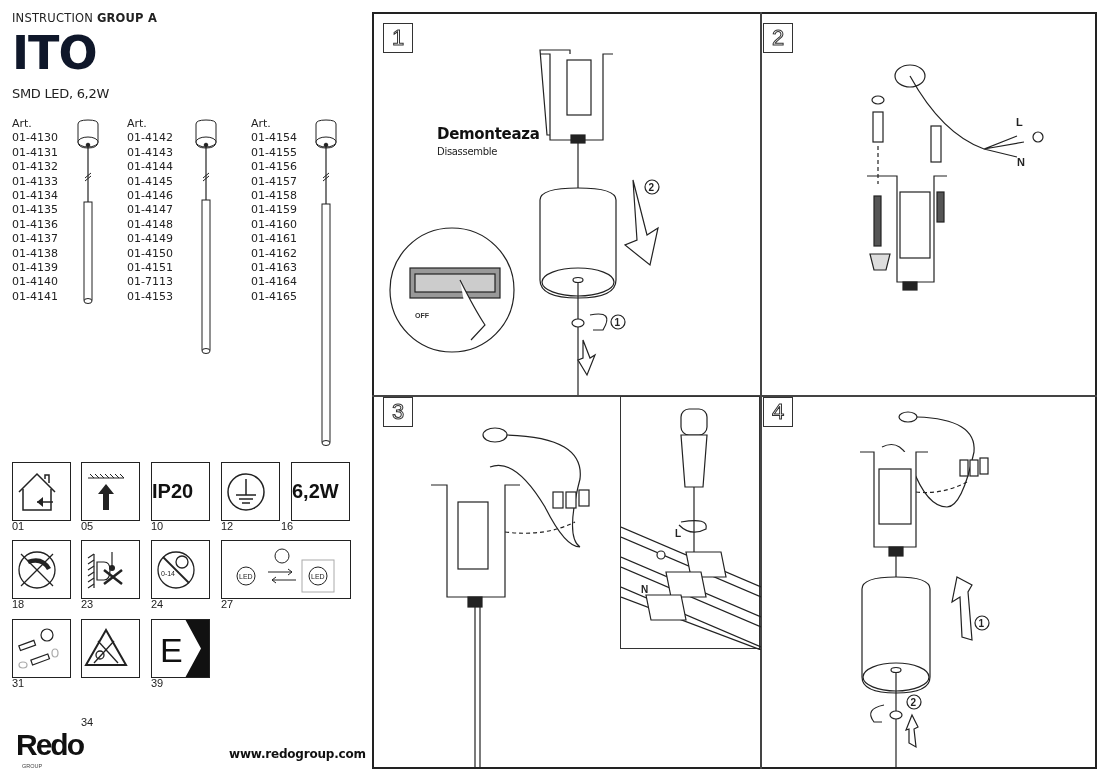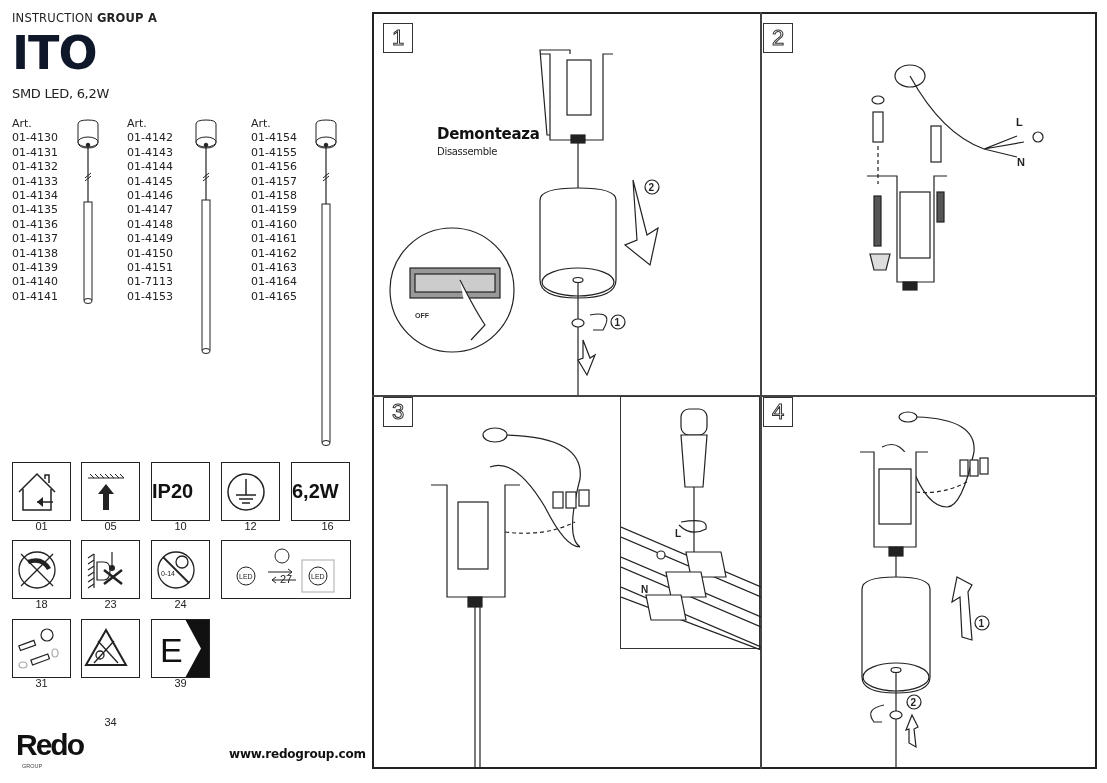--- a/index.html
+++ b/index.html
@@ -11,21 +11,21 @@
   .header-kicker b { font-weight: bold; }
   .title { position: absolute; left: 12px; top: 30px; font-size: 46px; font-weight: bold; letter-spacing: -1px; line-height: 1; color:#0f172a; }
   .subtitle { position: absolute; left: 12px; top: 86px; font-size: 13px; color:#222; letter-spacing: -0.3px; }
 
   .art-col { position: absolute; top: 117px; font-size: 11px; line-height: 14.4px; color:#222; }
   .art-col div { white-space: nowrap; }
   .lamp { position: absolute; }
 
   .icon-box { position: absolute; width: 59px; height: 59px; border: 1.5px solid #222; border-radius: 0; background:#fff; display:flex; align-items:center; justify-content:flex-start; }
   .icon-box.wide { width: 130px; }
-  .icon-num { position: absolute; width: 59px; text-align: center; font-size: 11px; color:#222; font-family: "Liberation Sans", sans-serif; }
+  .icon-num { position: absolute; width: 59px; text-align: left; font-size: 11px; color:#222; font-family: "Liberation Sans", sans-serif; }
   .icon-num.wide { width: 130px; }
   .icon-text { font-family: "Liberation Sans", sans-serif; font-weight: bold; font-size: 20px; color:#111; }
 
   .logo { position: absolute; left: 16px; top: 730px; font-family: "Liberation Sans", sans-serif; font-weight: bold; font-size: 30px; letter-spacing: -2px; color:#111; line-height: 1; }
   .logo-group { position: absolute; left: 22px; top: 763px; font-size: 5.5px; color:#444; font-family: "Liberation Sans", sans-serif; }
   .website { position: absolute; left: 229px; top: 747px; font-size: 12px; font-weight: bold; color:#111; font-family: "DejaVu Sans", sans-serif; letter-spacing: -0.2px; }
 
   
   .grid { position: absolute; left: 372px; top: 12px; width: 725px; height: 757px; border: 2.5px solid #222; }
   .vline { position: absolute; left: 760px; top: 12px; width: 1.5px; height: 757px; background: #444; }
@@ -175,21 +175,21 @@
         <line x1="17" y1="31" x2="31" y2="31"></line>
         <line x1="20" y1="35" x2="28" y2="35"></line>
       </g>
     </svg>
 </div>
 <div class="icon-num" style="left:221px;top:520px;">12</div>
 
 <div class="icon-box" style="left:291px;top:462px;">
   <span class="icon-text">6,2W</span>
 </div>
-<div class="icon-num" style="left:298px;top:520px;">16</div>
+<div class="icon-num" style="left:281px;top:520px;">16</div>
 
 <div class="icon-box" style="left:12px;top:540px;">
   <svg width="48" height="48" viewBox="0 0 48 48">
       <g fill="none" stroke="#222" stroke-width="1.3">
     <circle cx="24" cy="24" r="18"></circle>
         <line x1="8" y1="8" x2="40" y2="40"></line>
         <line x1="40" y1="8" x2="8" y2="40"></line>
       </g>
     <path d="M14 14 Q30 8 38 22 L34 24 Q28 14 16 18 Z" fill="#222"></path>
     </svg>
@@ -235,21 +235,21 @@
         <circle cx="96" cy="32" r="9"></circle>
     <rect x="80" y="16" width="32" height="32" stroke="#aaa"></rect>
     <path d="M46 28 H70 M66 25 L70 28 L66 31"></path>
         <path d="M74 36 H50 M54 33 L50 36 L54 39"></path>
     <circle cx="60" cy="12" r="7"></circle>
       </g>
     <text x="17" y="35" font-size="7" fill="#222">LED</text>
     <text x="89" y="35" font-size="7" fill="#222">LED</text>
     </svg>
 </div>
-<div class="icon-num wide" style="left:221px;top:573px;">27</div>
+<div class="icon-num wide" style="left:221px;top:598px;">27</div>
 
 <div class="icon-box" style="left:12px;top:619px;">
   <svg width="48" height="48" viewBox="0 0 48 48">
       <g fill="none" stroke="#222" stroke-width="1.2">
     <circle cx="34" cy="10" r="6"></circle>
         <rect x="6" y="18" width="16" height="5" transform="rotate(-20 14 20)"></rect>
     <rect x="18" y="32" width="18" height="5" transform="rotate(-20 27 34)"></rect>
     <ellipse cx="10" cy="40" rx="4" ry="3" stroke="#aaa"></ellipse>
         <ellipse cx="42" cy="28" rx="3" ry="4" stroke="#aaa"></ellipse>
       </g>

